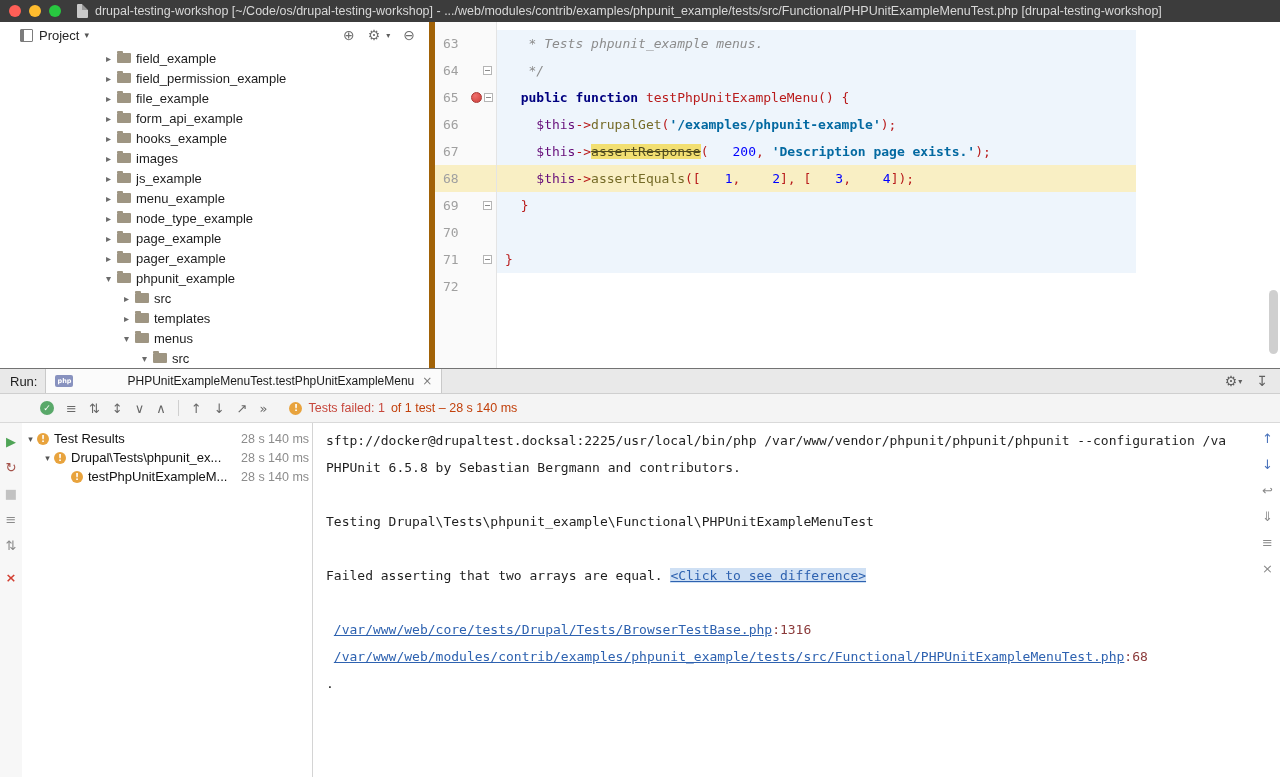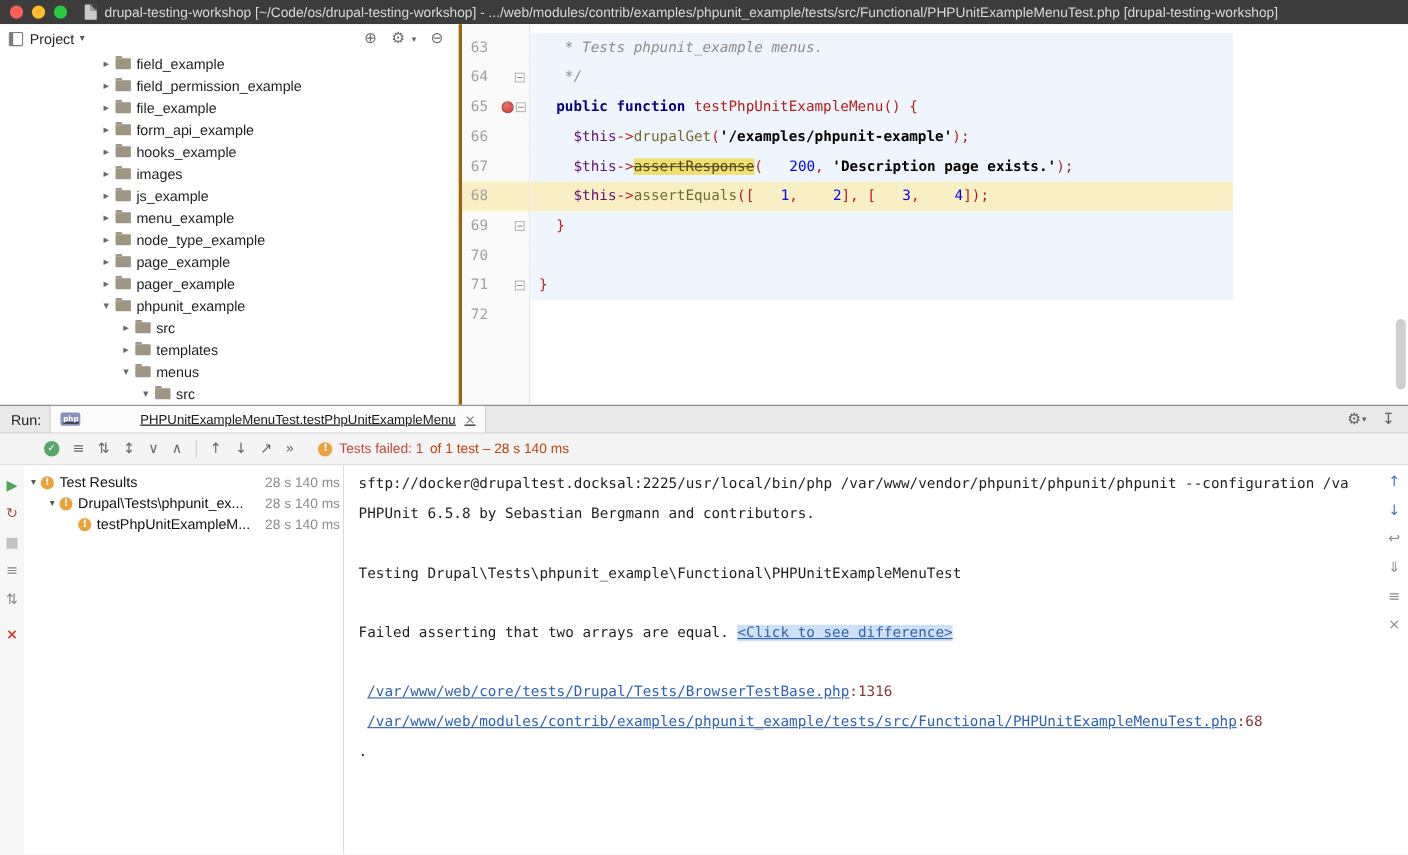--- a/index.html
+++ b/index.html
@@ -16,21 +16,21 @@
   .light.green{background:#28c840;}
   .doc-icon{width:11px;height:14px;background:#c9c9c9;border-radius:1px;margin:0 7px 0 8px;position:relative;flex:none;}
   .doc-icon::after{content:"";position:absolute;top:0;right:0;border:3px solid #3c3c3c;
                    border-left-color:#9a9a9a;border-bottom-color:#9a9a9a;}
   .win-title{color:#d8d8d8;font-size:12.5px;white-space:nowrap;overflow:hidden;}
 
   
   .main{position:absolute;top:22px;left:0;right:0;height:346px;display:flex;}
 
   
-  .project-panel{width:417px;border-right:3px solid #a16207;background:#fff;overflow:hidden;flex:none;}
+  .project-panel{width:417px;border-right:6px solid #a16207;background:#fff;overflow:hidden;flex:none;padding-left:12px;}
   .pp-header{height:26px;display:flex;align-items:center;padding:0 14px 0 8px;font-size:13px;color:#262626;}
   .tw-icon{width:11px;height:11px;border:1px solid #7c7c7c;border-radius:1px;margin-right:6px;position:relative;flex:none;}
   .tw-icon::after{content:"";position:absolute;left:0;top:0;bottom:0;width:3px;background:#7c7c7c;}
   .pp-header .hdr-chev{font-size:9px;color:#555;margin-left:5px;}
   .pp-header-icons{margin-left:auto;display:flex;gap:13px;align-items:center;color:#6e6e6e;font-size:14px;}
   .pp-header-icons .icon{cursor:default;}
   .ptree-row{height:20px;display:flex;align-items:center;font-size:13px;color:#1d1d1d;white-space:nowrap;}
   .chev{width:13px;font-size:10px;color:#6b6b6b;text-align:center;flex:none;font-family:"DejaVu Sans",sans-serif;}
   .folder-icon{flex:none;width:14px;height:10px;background:#9e9582;border-radius:1px;position:relative;margin:0 5px 0 2px;}
   .folder-icon::before{content:"";position:absolute;top:-2px;left:0;width:6px;height:2px;background:#9e9582;border-radius:1px 1px 0 0;}
@@ -53,33 +53,33 @@
              font-family:"DejaVu Sans Mono",monospace;font-size:13px;}
   .code-line{height:27px;line-height:27px;white-space:pre;width:639px;background:#eef5fc;}
   .code-line.outside{background:transparent;}
   .code-line.current{background:#f9efc4;}
   .code-line{padding-left:8px;box-sizing:border-box;}
   .tk-comment{color:#8c8c8c;font-style:italic;}
   .tk-keyword{color:#000080;font-weight:bold;}
   .tk-plain{color:#b91c1c;}
   .tk-variable{color:#660e7a;}
   .tk-method{color:#756b28;}
-  .tk-string{color:#000000;font-weight:bold;}
+  .tk-string{color:#0369a1;font-weight:bold;}
   .tk-number{color:#0000ff;margin-left:24px;}
   .tk-deprecated{color:#4f4a1f;background:#f2df72;text-decoration:line-through;}
   .ed-scroll-thumb{position:absolute;right:2px;top:268px;width:9px;height:64px;background:rgba(130,130,130,.38);border-radius:5px;}
 
   
   .run-panel{position:absolute;top:368px;left:0;right:0;bottom:0;border-top:1px solid #737373;
              display:flex;flex-direction:column;background:#fff;box-sizing:border-box;}
   .run-tabbar{height:24px;flex:none;background:#e9e9e9;border-bottom:1px solid #cfcfcf;
               display:flex;align-items:center;padding-left:10px;position:relative;}
   .run-label{font-size:13px;color:#1c1c1c;}
   .run-tab{margin-left:8px;height:24px;display:flex;align-items:center;gap:6px;padding:0 9px;
-           background:#fbfbfb;border-left:1px solid #c9c9c9;border-right:1px solid #c9c9c9;box-sizing:border-box;text-decoration:underline;}
+           background:#fbfbfb;border-left:1px solid #c9c9c9;border-right:1px solid #c9c9c9;box-sizing:border-box;}
   .php-badge{width:18px;height:12px;border-radius:2px;background:#8892bf;color:#fff;font-size:6.5px;font-weight:bold;
              display:flex;align-items:center;justify-content:center;flex:none;}
   .run-tab-title{font-size:12px;color:#1a1a1a;white-space:nowrap;margin-left:48px;}
   .run-tab-close{font-size:12px;color:#7c7c7c;margin-left:2px;}
   .run-tabbar-right{position:absolute;right:12px;top:0;height:24px;display:flex;align-items:center;gap:14px;color:#5f5f5f;font-size:14px;}
   .gear-wrap{display:flex;align-items:center;gap:1px;}
   .gear-wrap .hdr-chev{font-size:8px;color:#5f5f5f;}
 
   .run-toolbar{height:28px;flex:none;background:#f4f4f4;border-bottom:1px solid #d9d9d9;
                display:flex;align-items:center;gap:12px;padding-left:40px;}

